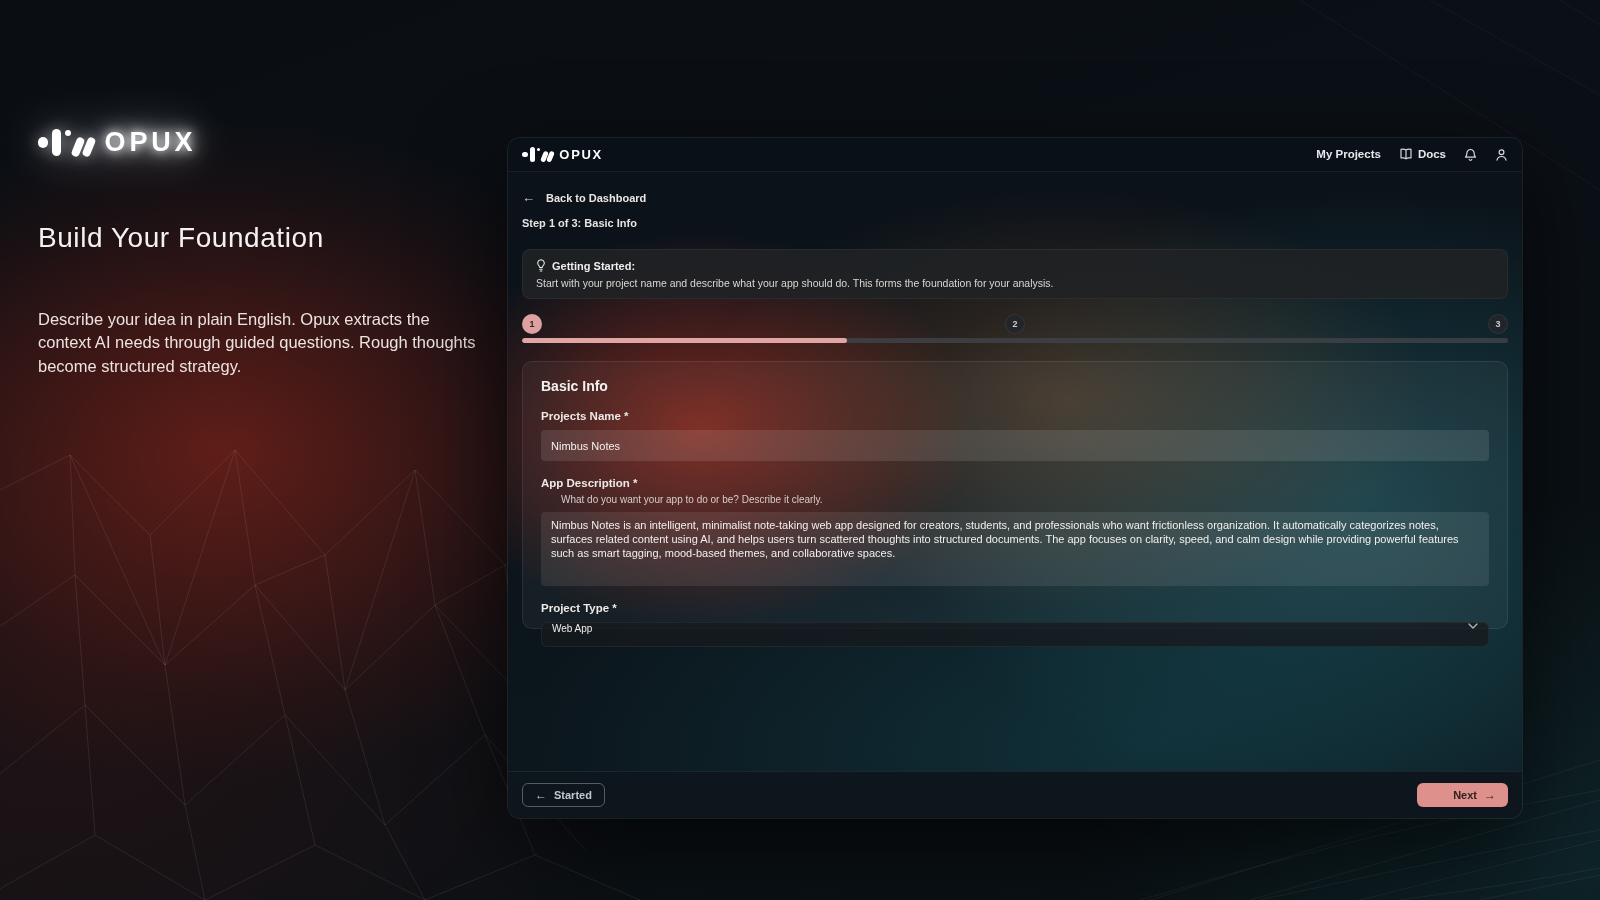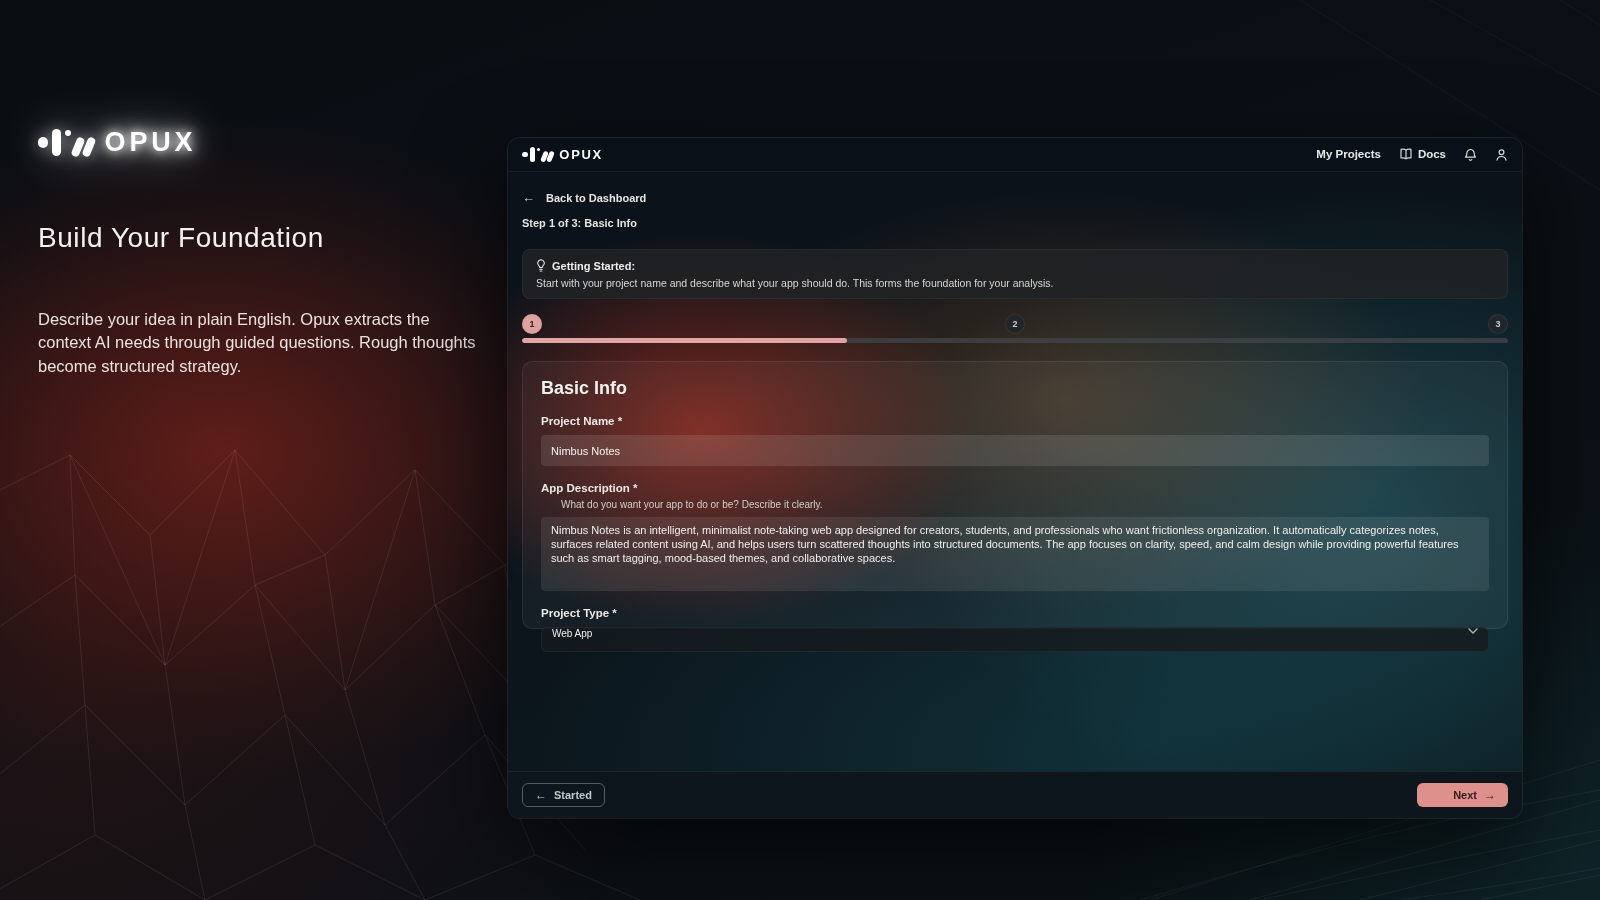--- a/index.html
+++ b/index.html
@@ -62,21 +62,21 @@
   .callout-body{margin-top:5px;font-size:10.5px;color:#d9d7d5;}
   .stepper{margin-top:15px;display:flex;justify-content:space-between;align-items:center;}
   .step-dot{width:18px;height:18px;border-radius:50%;display:flex;align-items:center;justify-content:center;
     font-size:9px;font-weight:700;background:rgba(34,38,42,0.85);color:#c9cdd0;border:1px solid rgba(255,255,255,0.07);cursor:pointer;}
   .step-dot.active{background:#dda29f;color:#3a2022;border-color:transparent;}
   .progress-track{margin-top:4px;height:5px;border-radius:3px;background:rgba(62,66,70,0.85);overflow:hidden;}
   .progress-fill{height:100%;border-radius:3px;background:#e1a6a3;}
   .form-card{margin-top:18px;height:268px;box-sizing:border-box;border-radius:10px;
     background:rgba(255,255,255,0.045);border:1px solid rgba(255,255,255,0.08);
     padding:16px 18px;}
-  .section-title{font-size:18px;font-weight:700;color:#f3f1ef;}
+  .section-title{font-size:14px;font-weight:700;color:#f3f1ef;}
   .field-label{margin-top:16px;font-size:11.5px;font-weight:700;color:#ece9e6;}
   .field-help{margin-top:5px;font-size:10px;color:#d3cecb;margin-left:20px;}
   .text-input{margin-top:8px;display:block;width:100%;box-sizing:border-box;height:31px;border:none;
     border-radius:4px;background:rgba(255,255,255,0.11);color:#f4f1ee;font-size:11px;
     font-family:"Liberation Sans",sans-serif;padding:0 10px;outline:none;}
   .text-area{margin-top:7px;display:block;width:100%;box-sizing:border-box;height:74px;border:none;
     border-radius:4px;background:rgba(255,255,255,0.085);color:#f2efec;font-size:11px;line-height:1.25;
     font-family:"Liberation Sans",sans-serif;padding:7px 10px;resize:none;outline:none;}
   .select{margin-top:8px;height:23px;border-radius:6px;background:rgba(22,26,30,0.78);
     border:1px solid rgba(255,255,255,0.06);display:flex;align-items:flex-start;justify-content:space-between;
@@ -202,21 +202,21 @@
       <span class="step-dot">2</span>
       <span class="step-dot">3</span>
     </div>
     <div class="progress-track">
       <div class="progress-fill" style="width: 33%;"></div>
     </div>
 
     <div class="form-card">
       <div class="section-title">Basic Info</div>
 
-      <div class="field-label">Project Name *</div>
+      <div class="field-label">Projects Name *</div>
       <input class="text-input" type="text" value="Nimbus Notes" style="">
 
       <div class="field-label">App Description *</div>
       <div class="field-help">What do you want your app to do or be? Describe it clearly.</div>
       <textarea class="text-area" style="">Nimbus Notes is an intelligent, minimalist note-taking web app designed for creators, students, and professionals who want frictionless organization. It automatically categorizes notes, surfaces related content using AI, and helps users turn scattered thoughts into structured documents. The app focuses on clarity, speed, and calm design while providing powerful features such as smart tagging, mood-based themes, and collaborative spaces.</textarea>
 
       <div class="field-label">Project Type *</div>
       <div class="select">
         <span>Web App</span>
         <span class="chev">

